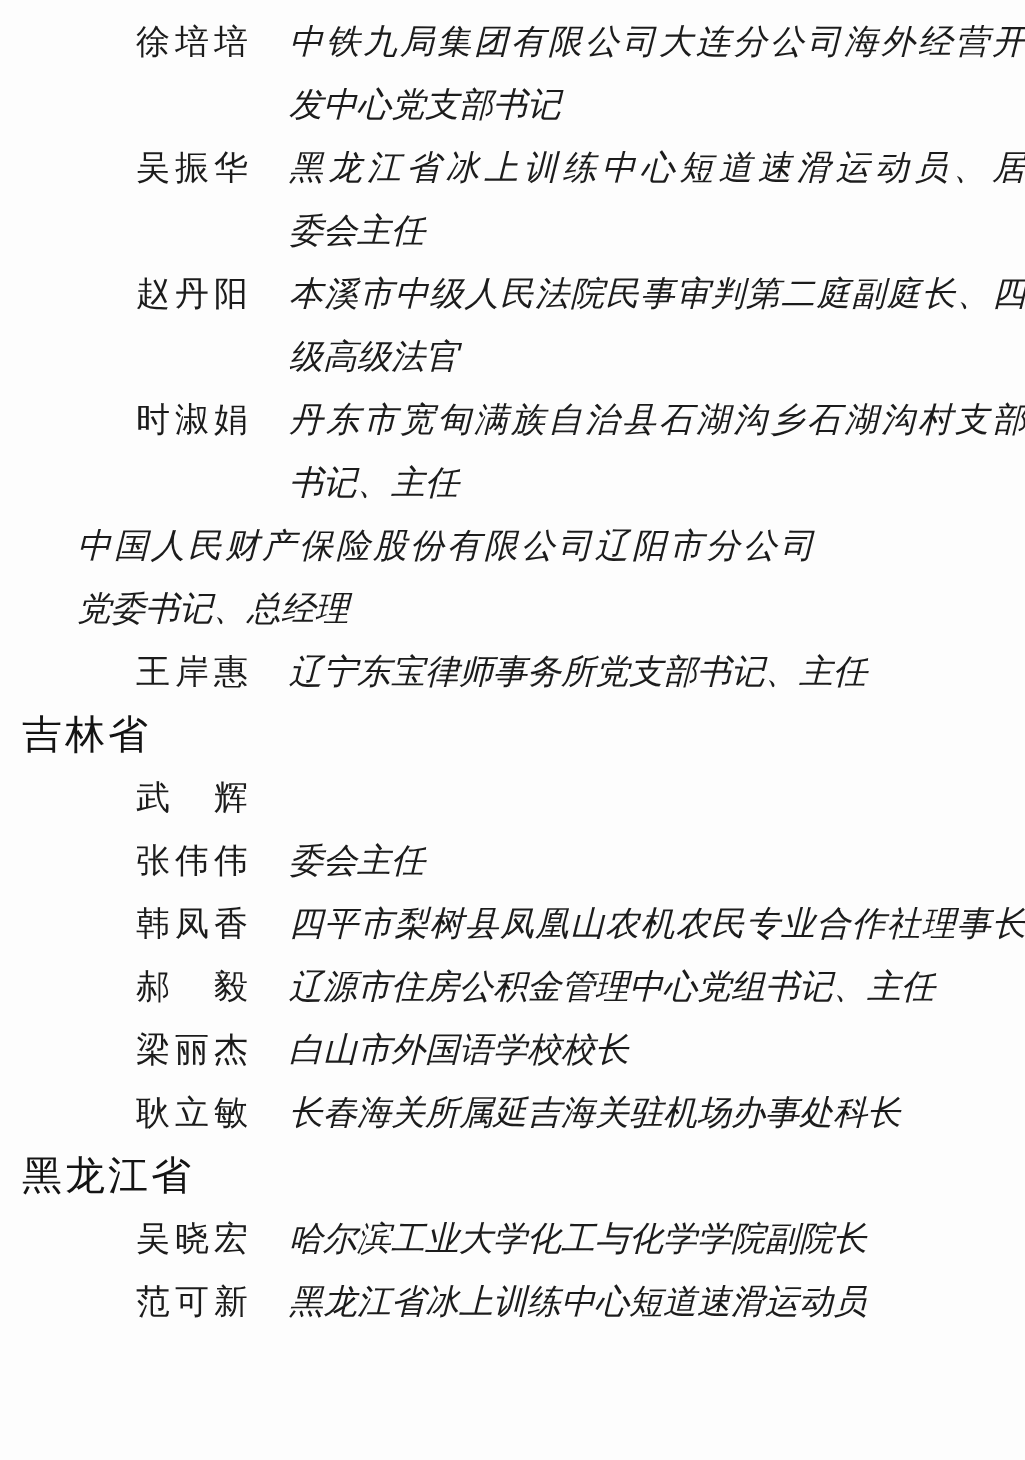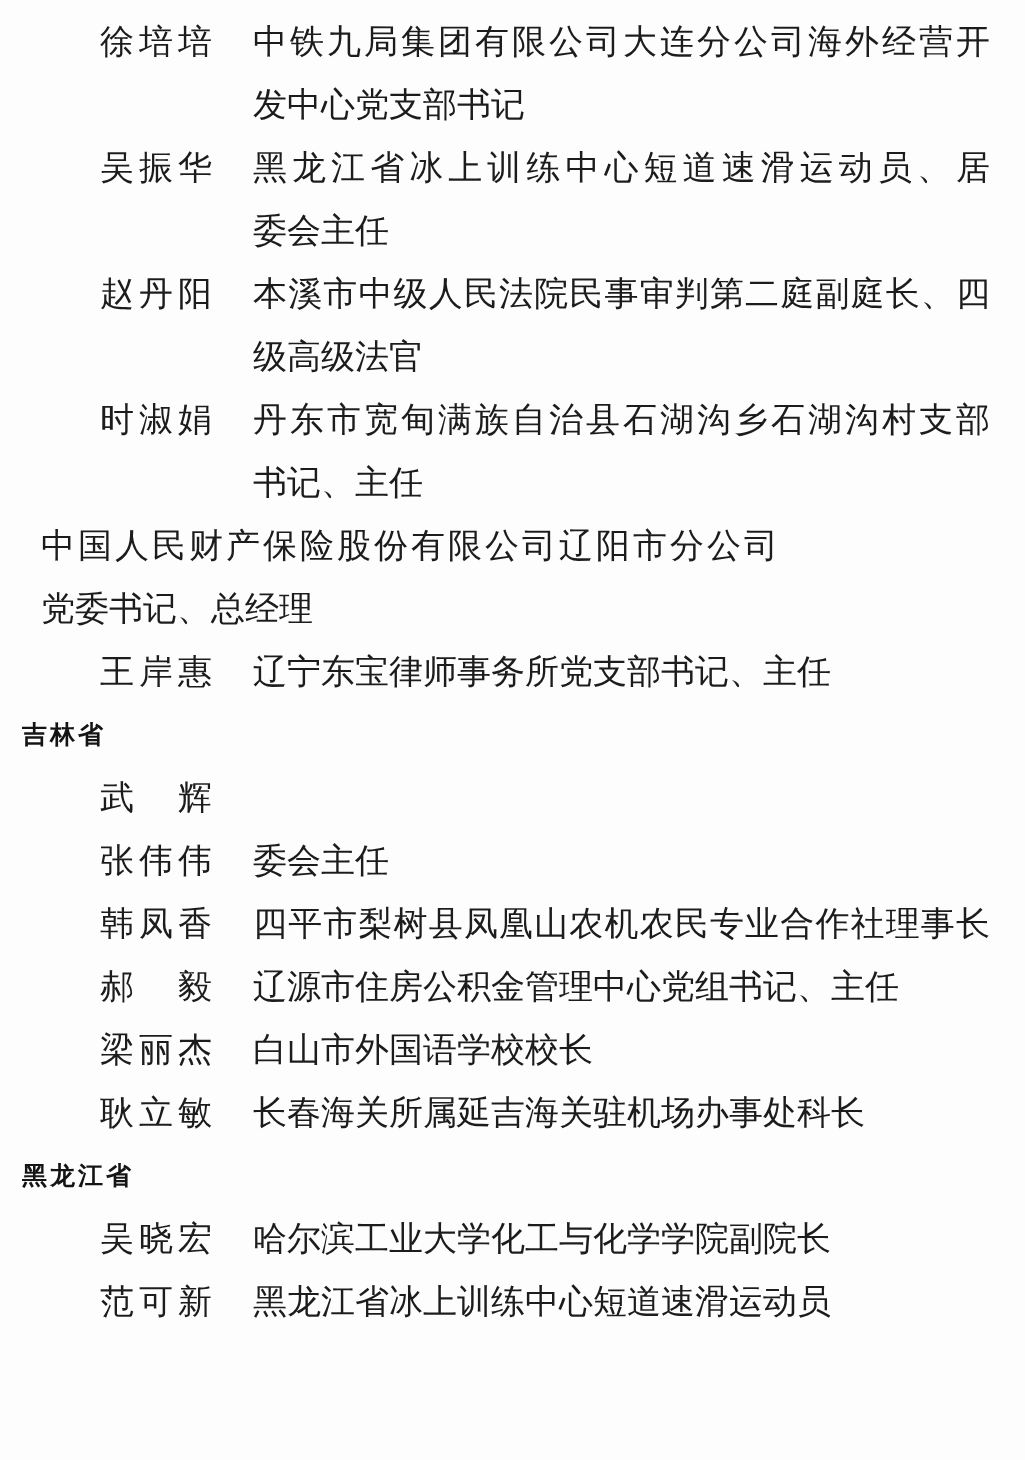--- a/index.html
+++ b/index.html
@@ -7,45 +7,45 @@
     position: relative;
     width: 1025px;
     height: 1460px;
     background: #fdfdfd;
     color: #1c1c1c;
     font-family: "Liberation Serif", "DejaVu Serif", serif;
     box-sizing: border-box;
     padding-top: 10px;
     overflow: hidden;
   }
-  .row { display: flex; align-items: flex-start; }
+  .row { display: flex; align-items: flex-start; padding-left: 36px; }
   .col-name {
     margin-left: 100px;
     width: 112px;
     flex: 0 0 auto;
     font-size: 34px;
     line-height: 63px;
     text-align: justify;
     text-align-last: justify;
   }
   .col-title {
     margin-left: 41px;
     width: 737px;
     flex: 0 0 auto;
     font-size: 34px;
     line-height: 63px;
     text-align: left;
   }
-  .tline { min-height: 63px; }
+  .tline { min-height: 63px; font-style: italic; }
   .fill { text-align: justify; text-align-last: justify; }
   .section {
     margin-left: 22px;
-    font-size: 25px;
+    font-size: 40px;
     line-height: 63px;
-    font-weight: bold;
+    font-weight: normal;
     letter-spacing: 3px;
     font-family: "Liberation Sans", "DejaVu Sans", sans-serif;
     color: #141414;
   }
 </style>
 </head>
 <body>
 
 <div class="page">
 

